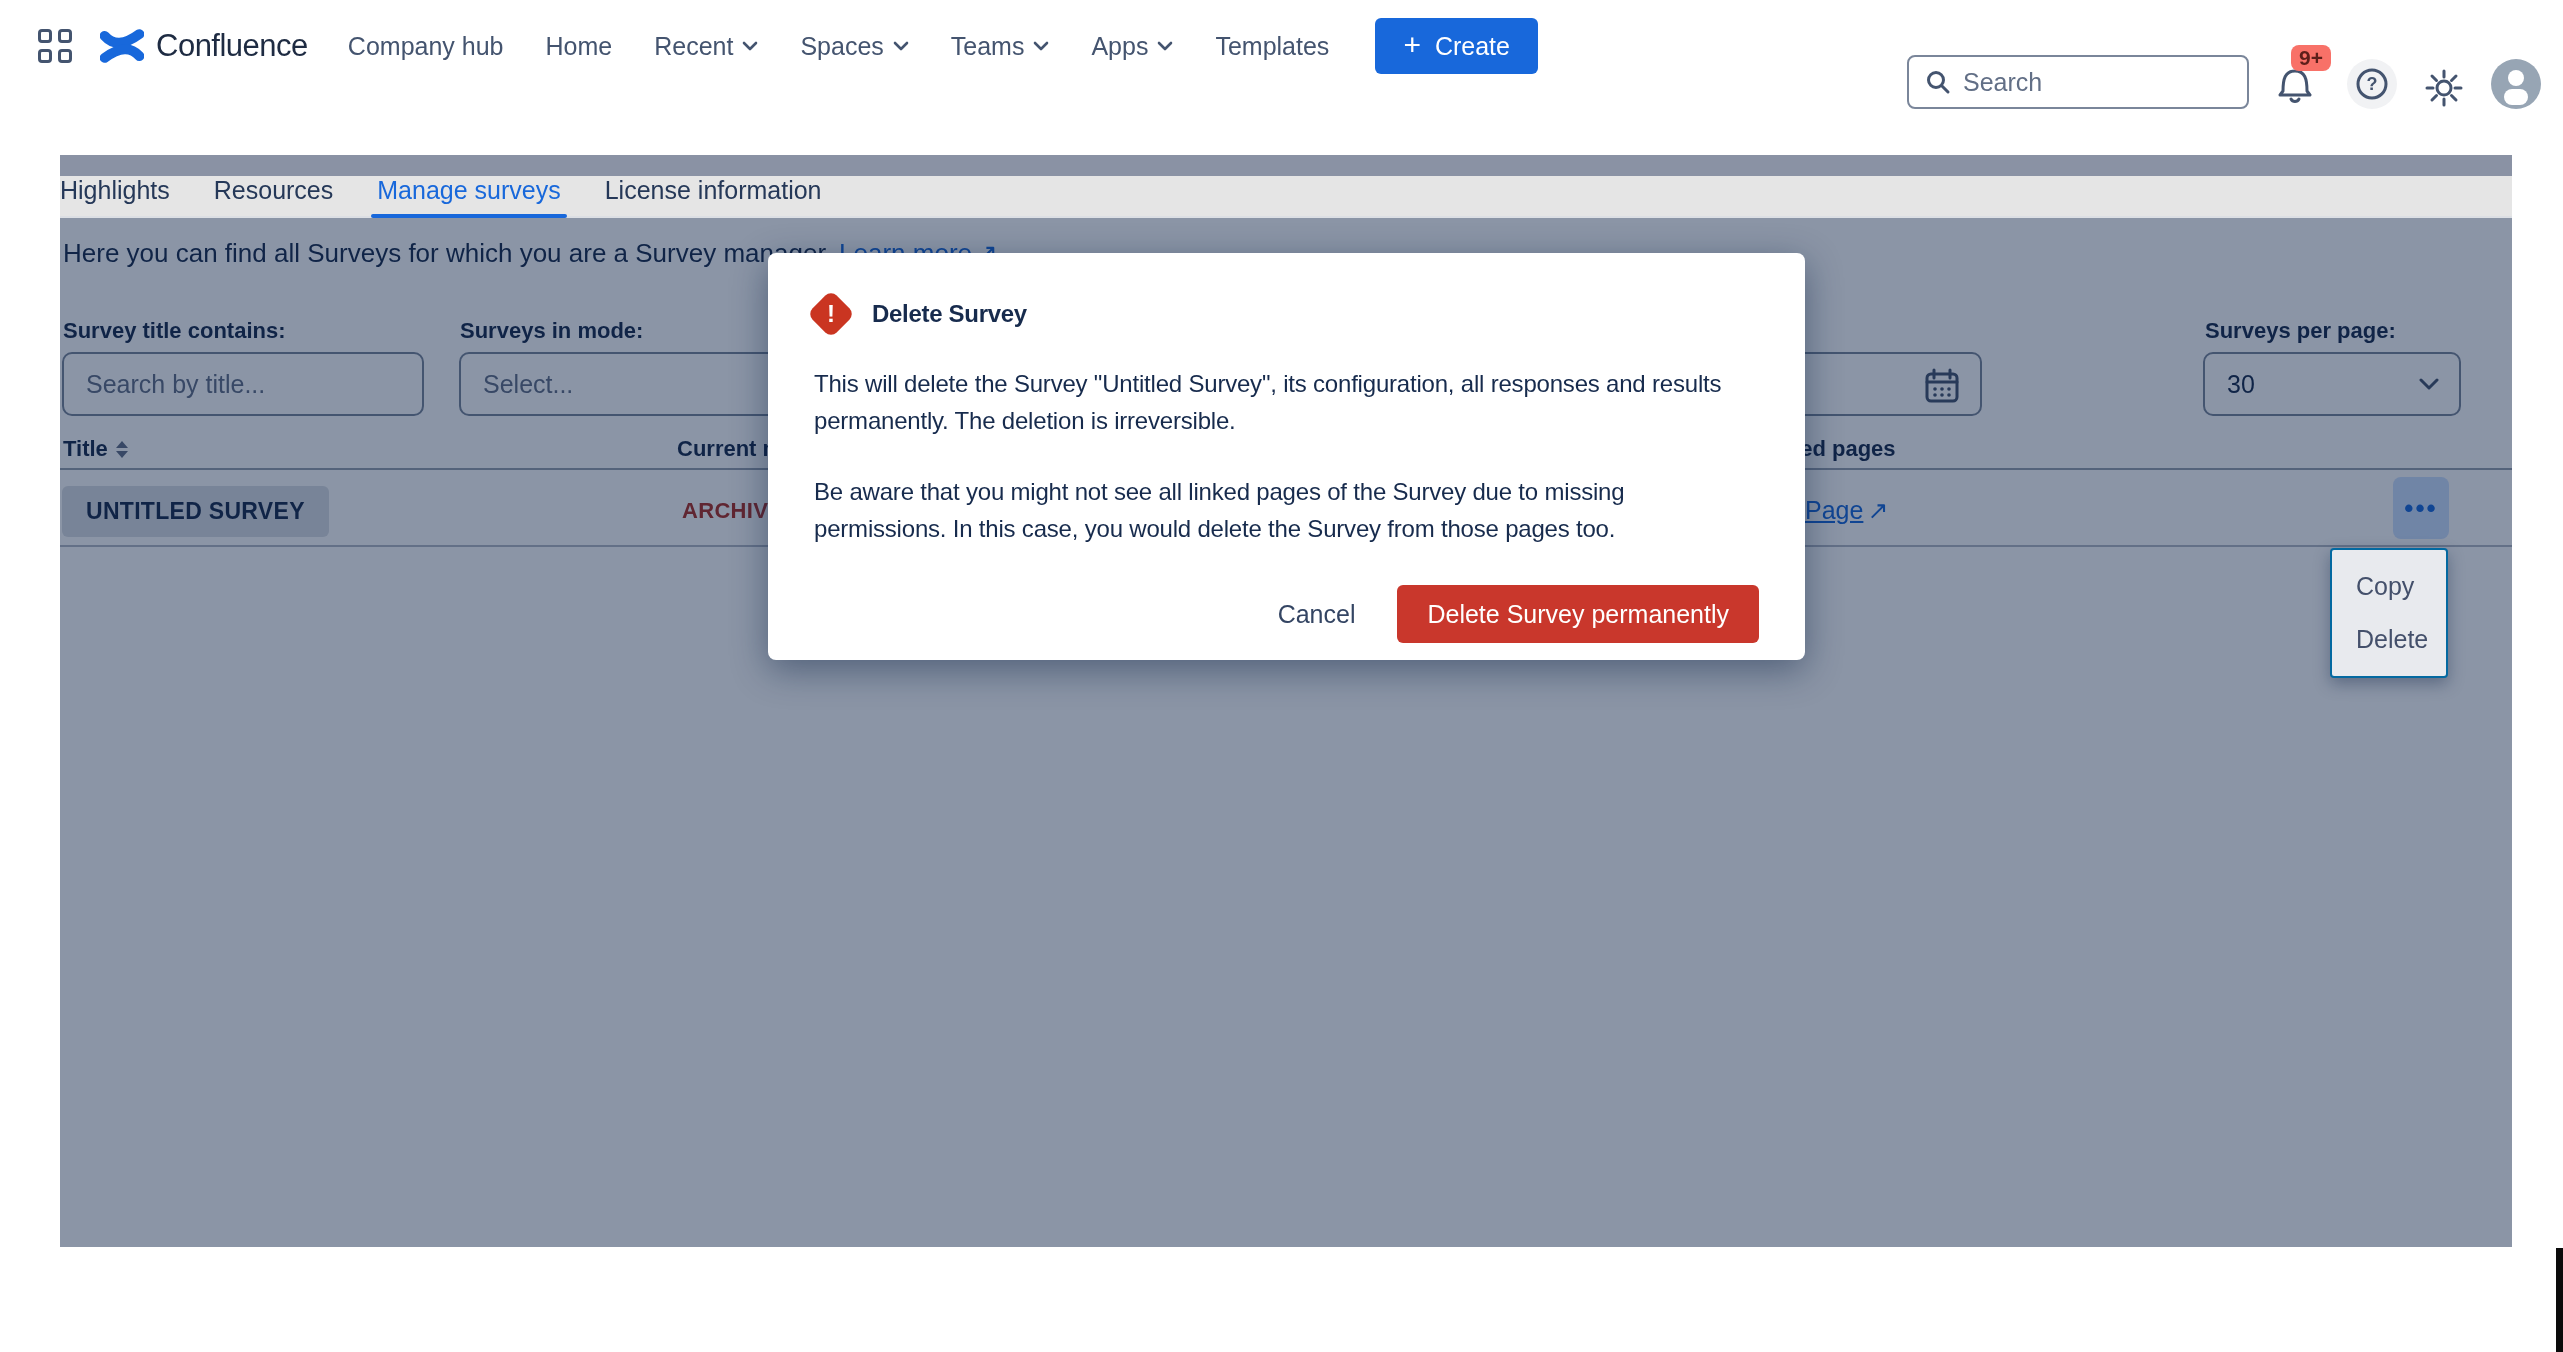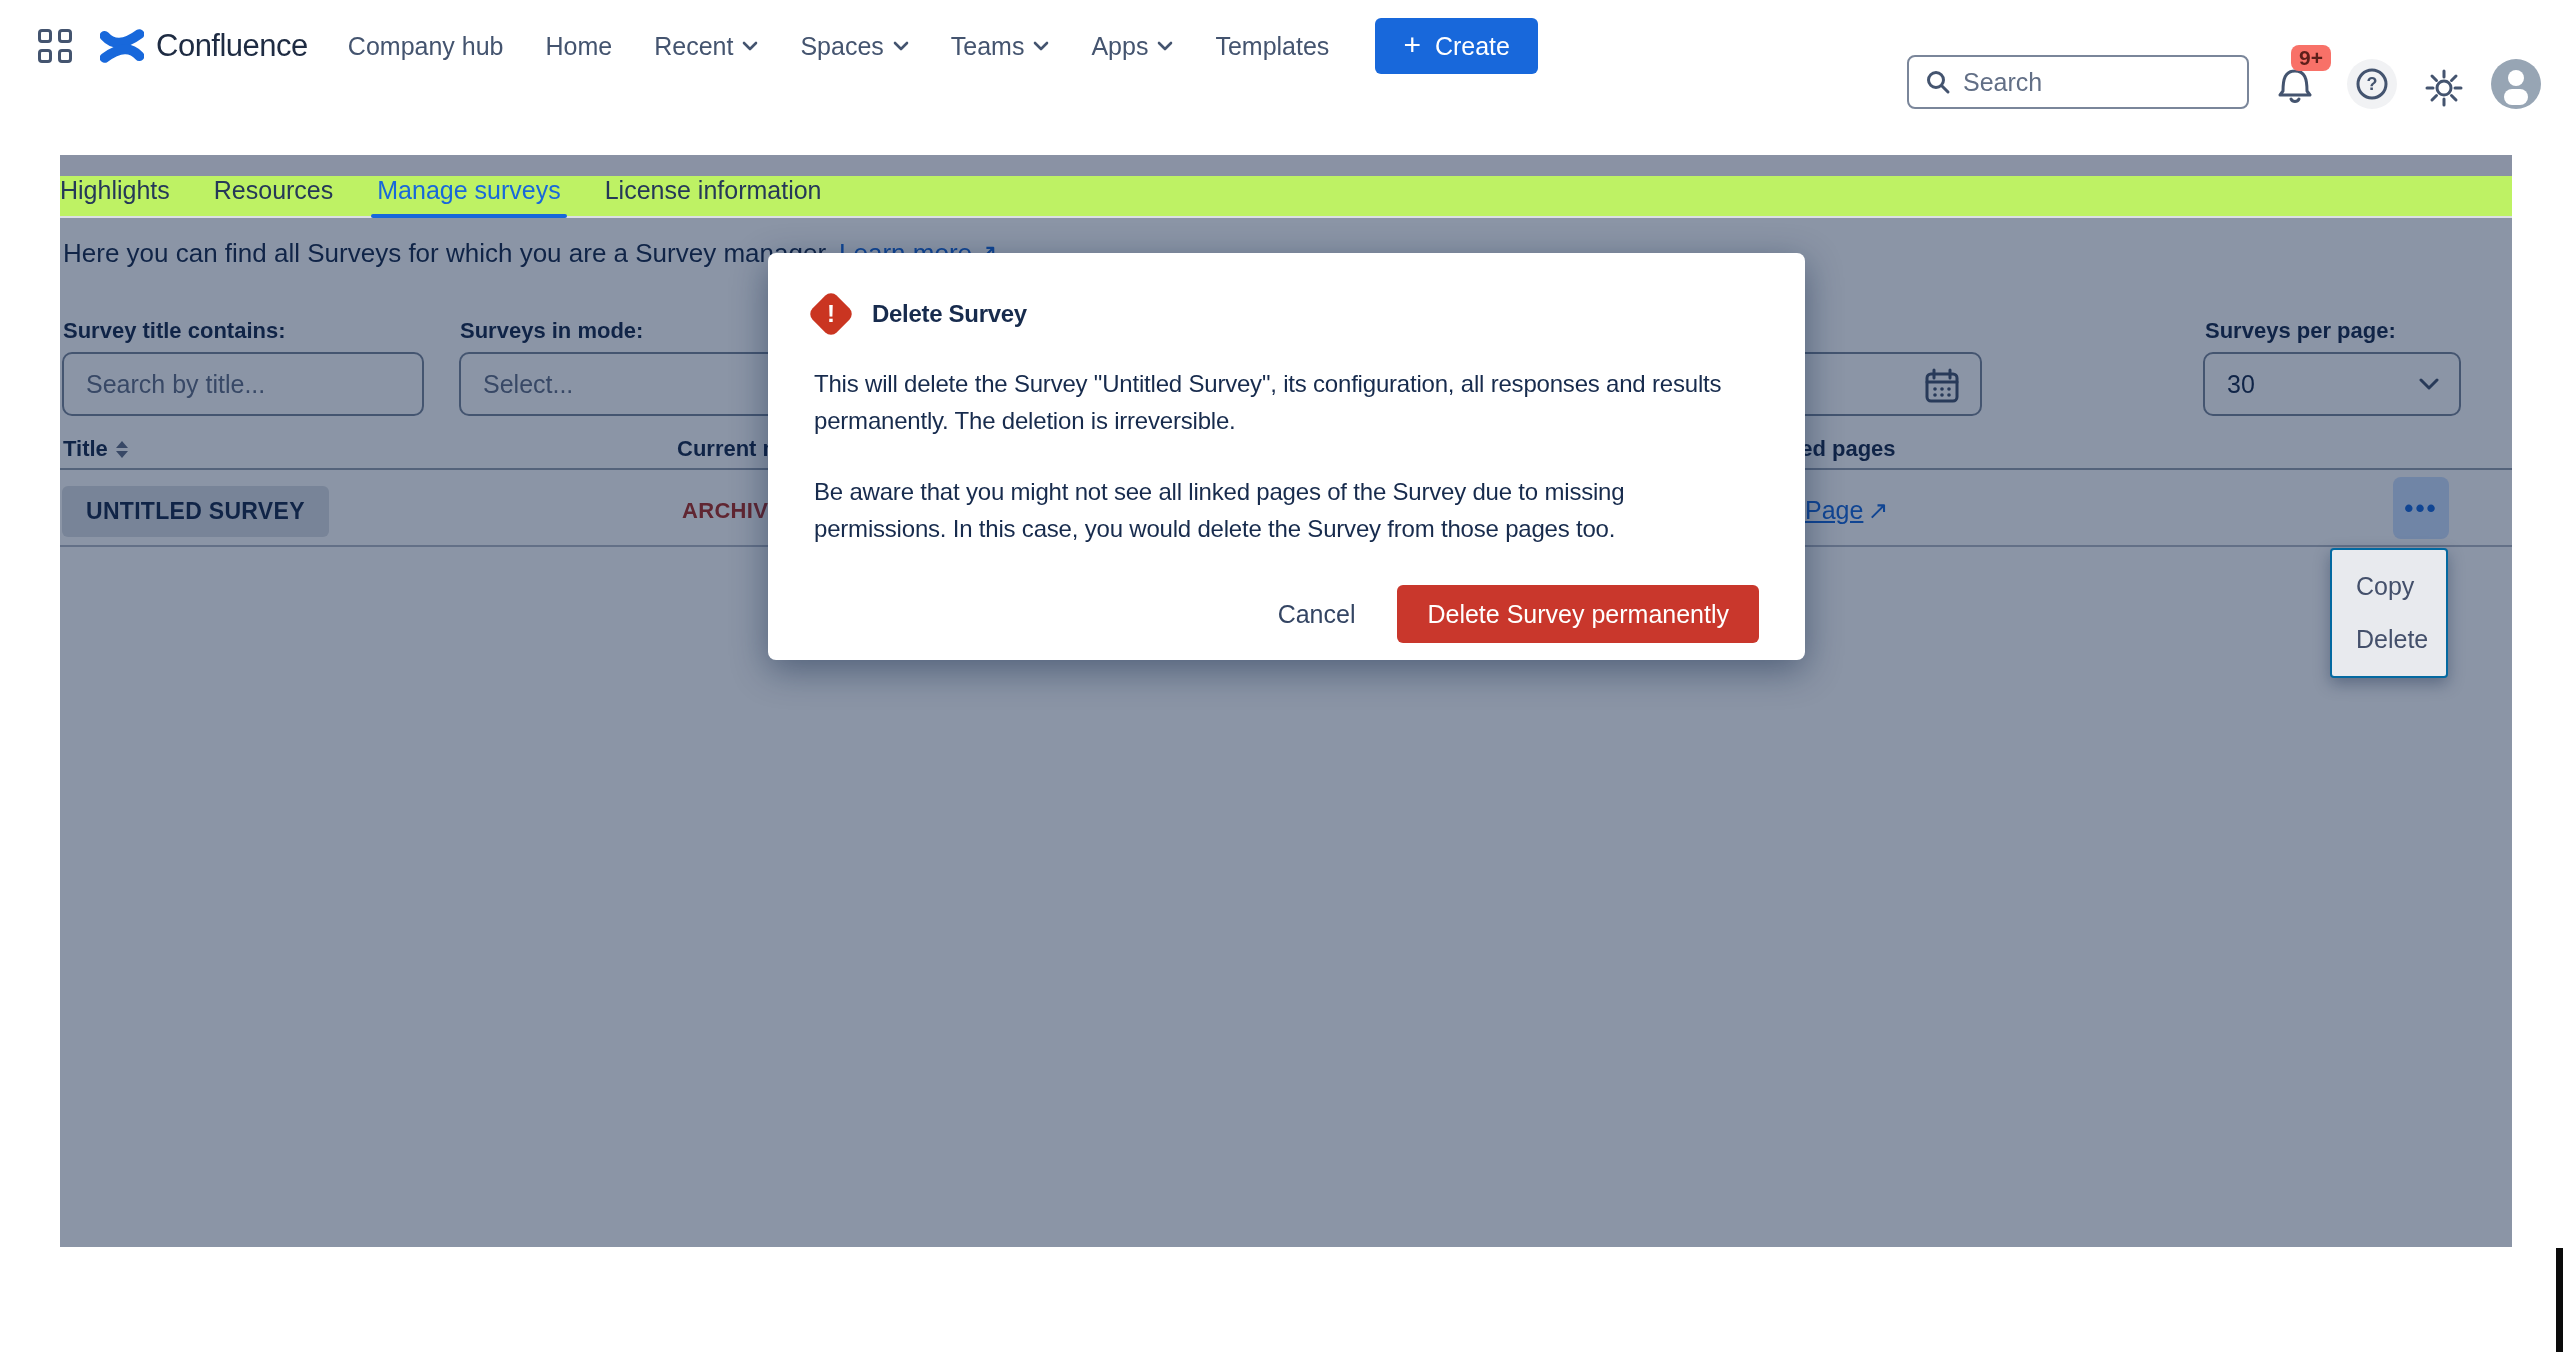--- a/index.html
+++ b/index.html
@@ -42,21 +42,21 @@
   .badge {
     position:absolute; top:-4px; left:16px; background:#F87168; color:#5D1F1A;
     font-size:21px; font-weight:700; border-radius:8px; padding:2px 8px 3px; line-height:1;
   }
   .icon-btn { cursor:pointer; display:flex; align-items:center; justify-content:center; }
   .help-circle { width:50px; height:50px; border-radius:50%; background:#F1F2F4; }
   .avatar { width:50px; height:50px; border-radius:50%; background:#97A5B4; overflow:hidden; position:relative; }
 
   
   .dim-strip { position:absolute; left:60px; top:155px; width:2452px; height:21px; background:#8A92A4; }
-  .tabsrow { position:absolute; left:60px; top:176px; width:2452px; height:42px; background:#bef264; display:flex; gap:44px; }
+  .tabsrow { position:absolute; left:60px; top:176px; width:2452px; height:42px; background:#e5e5e5; display:flex; gap:44px; }
   .tabsrow::after { content:""; position:absolute; left:0; bottom:0; width:100%; height:2px; background:#DCDFE4; }
   .tab { font-size:25px; color:#253858; cursor:pointer; position:relative; padding-bottom:12px; white-space:nowrap; }
   .tab.active { color:#1868DB; font-weight:500; }
   .tab.active::after { content:""; position:absolute; left:-6px; right:-6px; bottom:0; height:4px; background:#1868DB; border-radius:2px; z-index:2; }
 
   
   .main { position:absolute; left:60px; top:218px; width:2452px; height:1029px; background:#fff; }
   .overlay { position:absolute; left:0; top:0; width:100%; height:100%; background:rgba(9,30,66,0.47); z-index:5; }
   .intro { position:absolute; left:3px; top:20px; font-size:26px; color:#172B4D; z-index:1; }
   .link { color:#1868DB; text-decoration:underline; cursor:pointer; }

